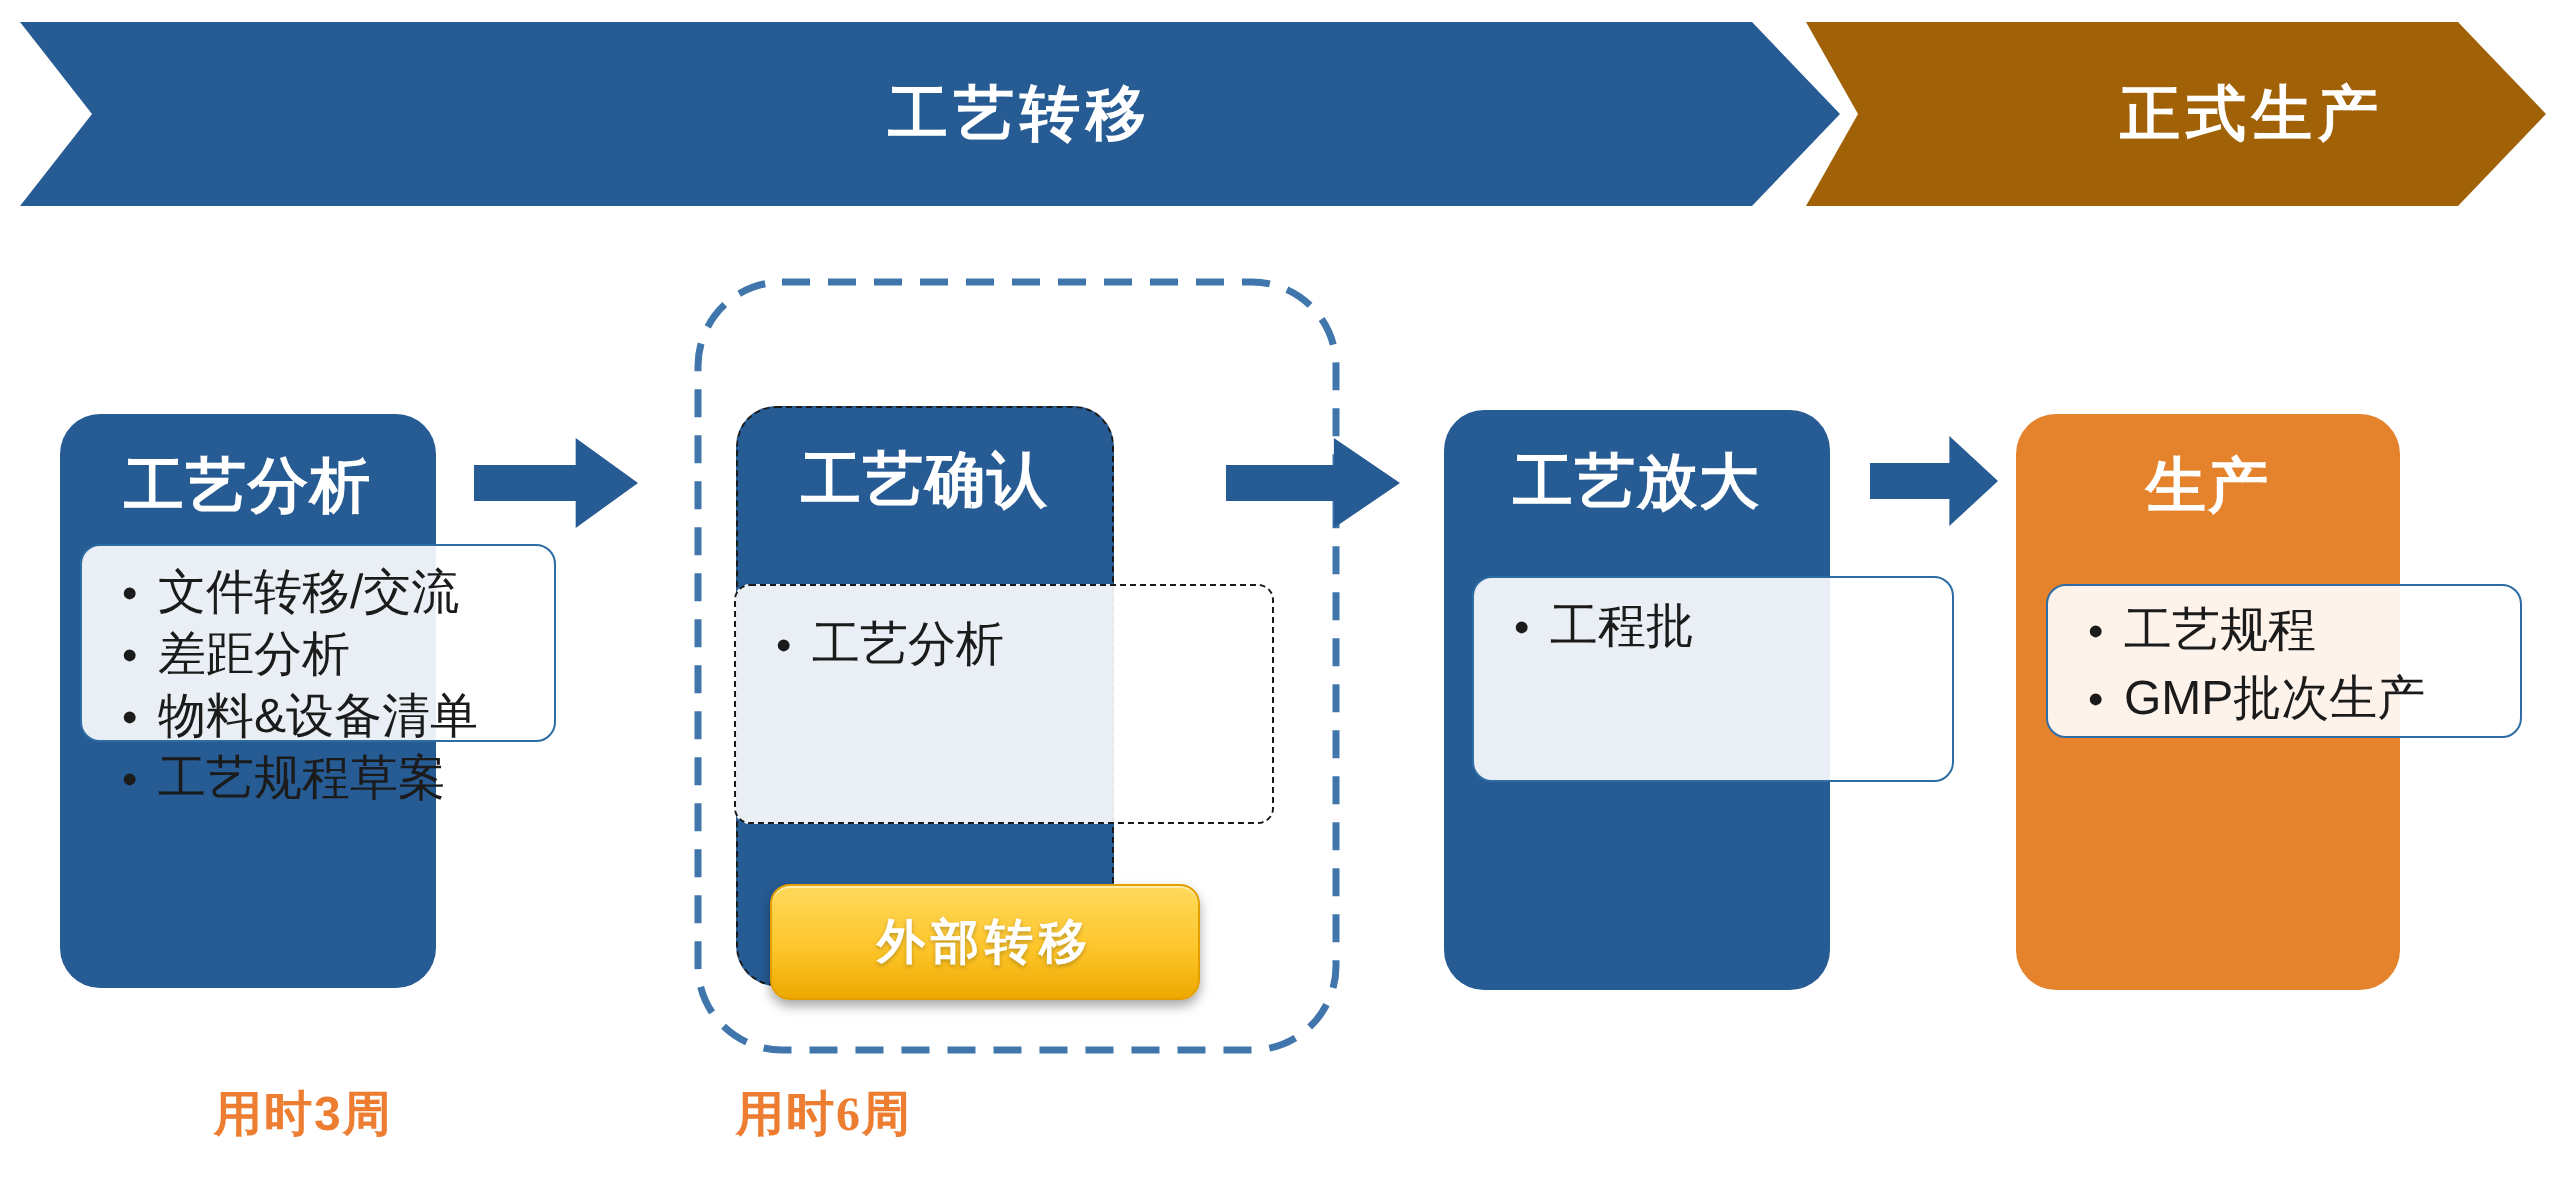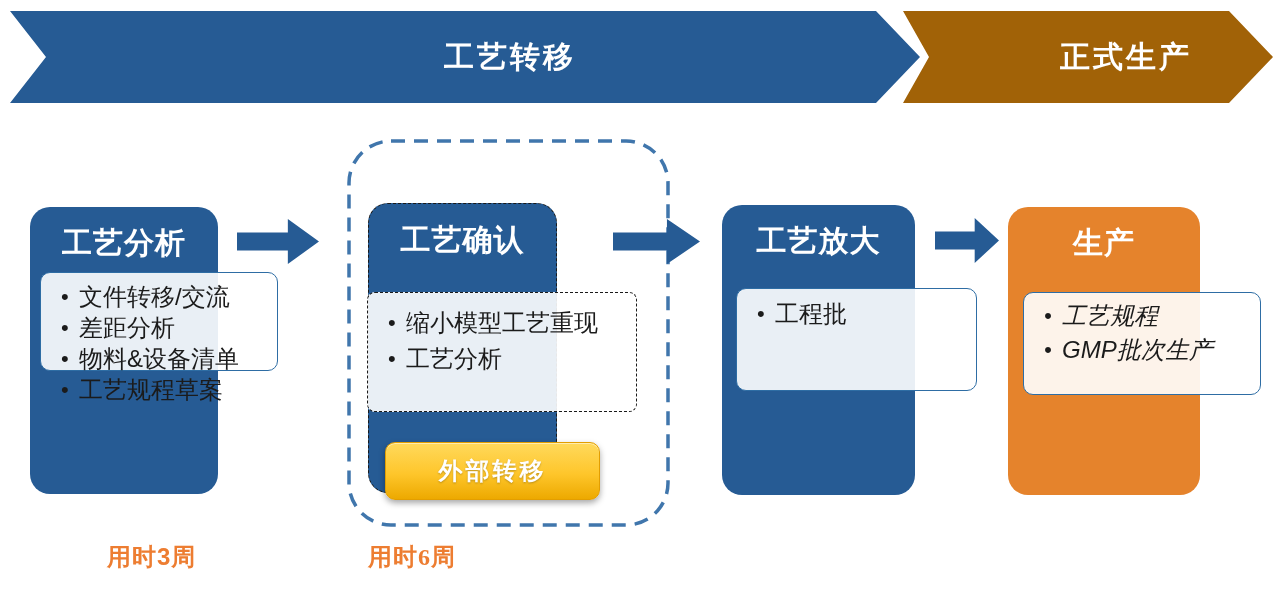--- a/index.html
+++ b/index.html
@@ -45,21 +45,21 @@
   .card li{
     position:relative;padding-left:20px;font-size:24px;color:#1b1b1b;line-height:31px;
     white-space:nowrap;
   }
   .card li::before{content:"\2022";position:absolute;left:2px;font-size:22px;color:#1b1b1b;}
   #card1{left:40px;top:272px;width:238px;height:99px;}
   #card2{left:367px;top:292px;width:270px;height:120px;border:1px dashed #1a1a1a;border-radius:8px;padding-top:12px;}
   #card2 li{line-height:36px;}
   #card3{left:736px;top:288px;width:241px;height:103px;}
   #card3 li{line-height:34px;}
-  #card4{left:1023px;top:292px;width:238px;height:103px;padding-top:6px;font-style:italic;}
+  #card4{left:1023px;top:292px;width:238px;height:77px;padding-top:6px;}
   #card4 li{line-height:34px;}
   
   .flow-arrow{
     position:absolute;background:#265B94;
     clip-path:polygon(0 30%,62% 30%,62% 0,100% 50%,62% 100%,62% 70%,0 70%);
   }
   #arrow1{left:237px;top:219px;width:82px;height:45px;}
   #arrow2{left:613px;top:219px;width:87px;height:45px;}
   #arrow3{left:935px;top:218px;width:64px;height:45px;}
   
@@ -103,21 +103,20 @@
     <li>物料&amp;设备清单</li>
     <li>工艺规程草案</li>
   </ul>
 </div>
 
 <div id="box2" class="stage-box blue">
   <div class="stage-title">工艺确认</div>
 </div>
 <div id="card2" class="card">
   <ul>
-    <li>缩小模型工艺重现</li>
     <li>工艺分析</li>
   </ul>
 </div>
 <div class="gold-badge">
   <span>外部转移</span>
 </div>
 
 <div id="box3" class="stage-box blue">
   <div class="stage-title">工艺放大</div>
 </div>

